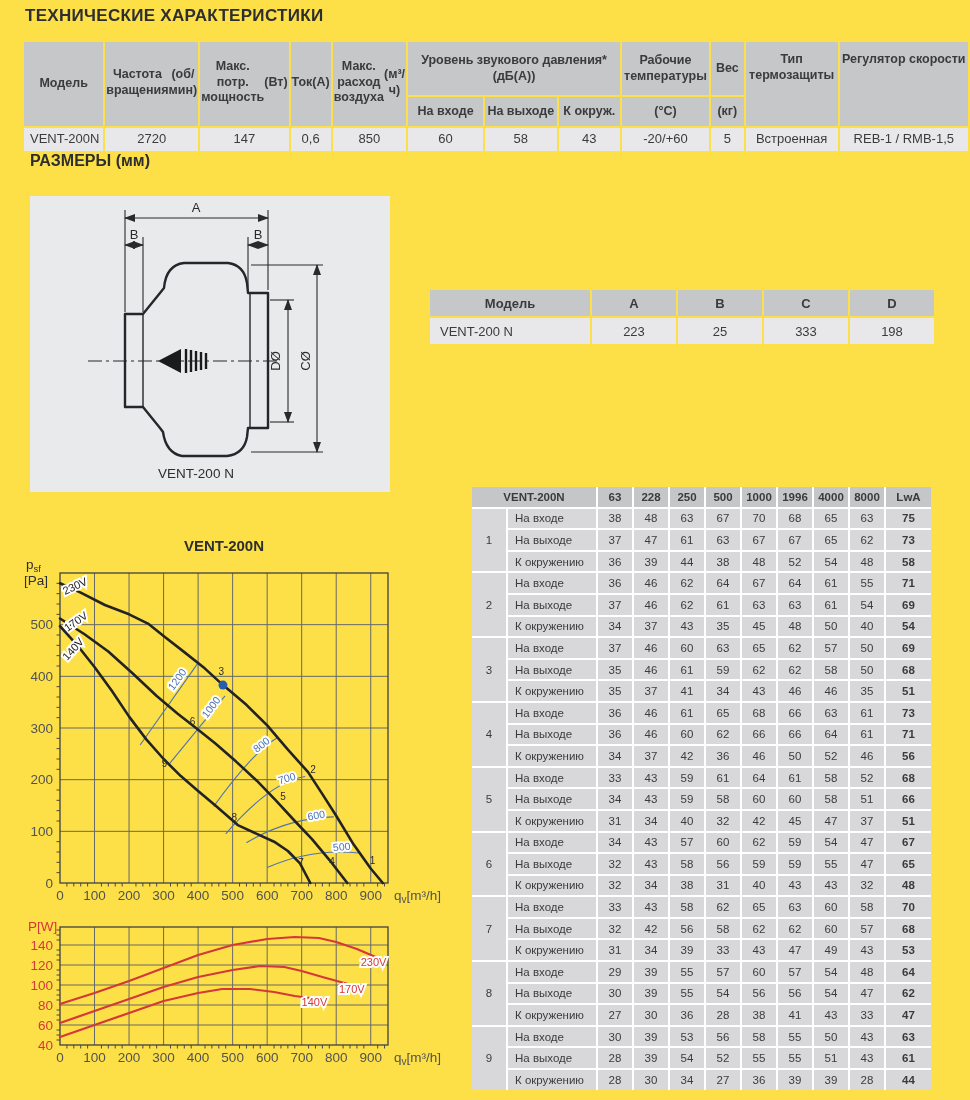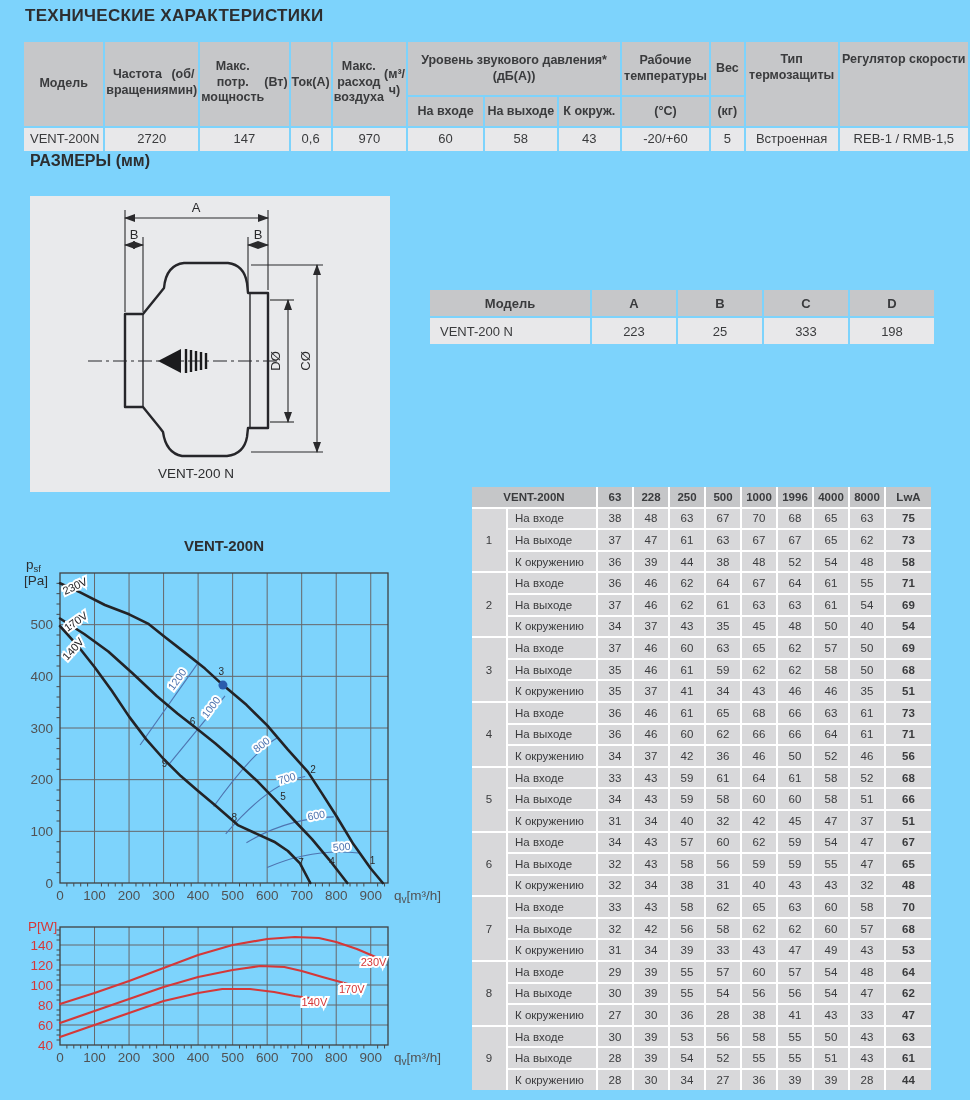--- a/index.html
+++ b/index.html
@@ -1,16 +1,16 @@
 <!DOCTYPE html>
 <html><head>
 <meta charset="utf-8">
 <style>
   html,body{margin:0;padding:0;background:#fff;}
-  .page{position:relative;width:970px;height:1100px;background:#7dd3fc;overflow:hidden;
+  .page{position:relative;width:970px;height:1100px;background:#fde047;overflow:hidden;
         font-family:"Liberation Sans", sans-serif;color:#3a3b3d;}
   h1.title{position:absolute;left:25px;top:6px;margin:0;font-size:17px;font-weight:700;
            color:#2d2e30;letter-spacing:.3px;}
   h2.dims-title{position:absolute;left:30px;top:152px;margin:0;font-size:16px;font-weight:700;color:#2d2e30;}
   
   table.spec{position:absolute;left:22px;top:40px;border-collapse:separate;border-spacing:2px;table-layout:fixed;}
   table.spec td{background:#c6c7c9;color:#3a3b3d;font-weight:700;font-size:12.5px;
                 text-align:center;vertical-align:middle;line-height:1.25;padding:1px 2px;}
   table.spec tr.h1 td{height:51px;}
   table.spec tr.h2 td{height:27px;}
@@ -107,21 +107,21 @@
       <td>На выходе</td>
       <td>К окруж.</td>
       <td>(°С)</td>
       <td>(кг)</td>
     </tr>
     <tr class="d">
       <td class="ml">VENT-200N</td>
       <td>2720</td>
       <td>147</td>
       <td>0,6</td>
-      <td>970</td>
+      <td>850</td>
       <td>60</td>
       <td>58</td>
       <td>43</td>
       <td>-20/+60</td>
       <td>5</td>
       <td>Встроенная</td>
       <td>REB-1 / RMB-1,5</td>
     </tr>
   </tbody>
     </table>

